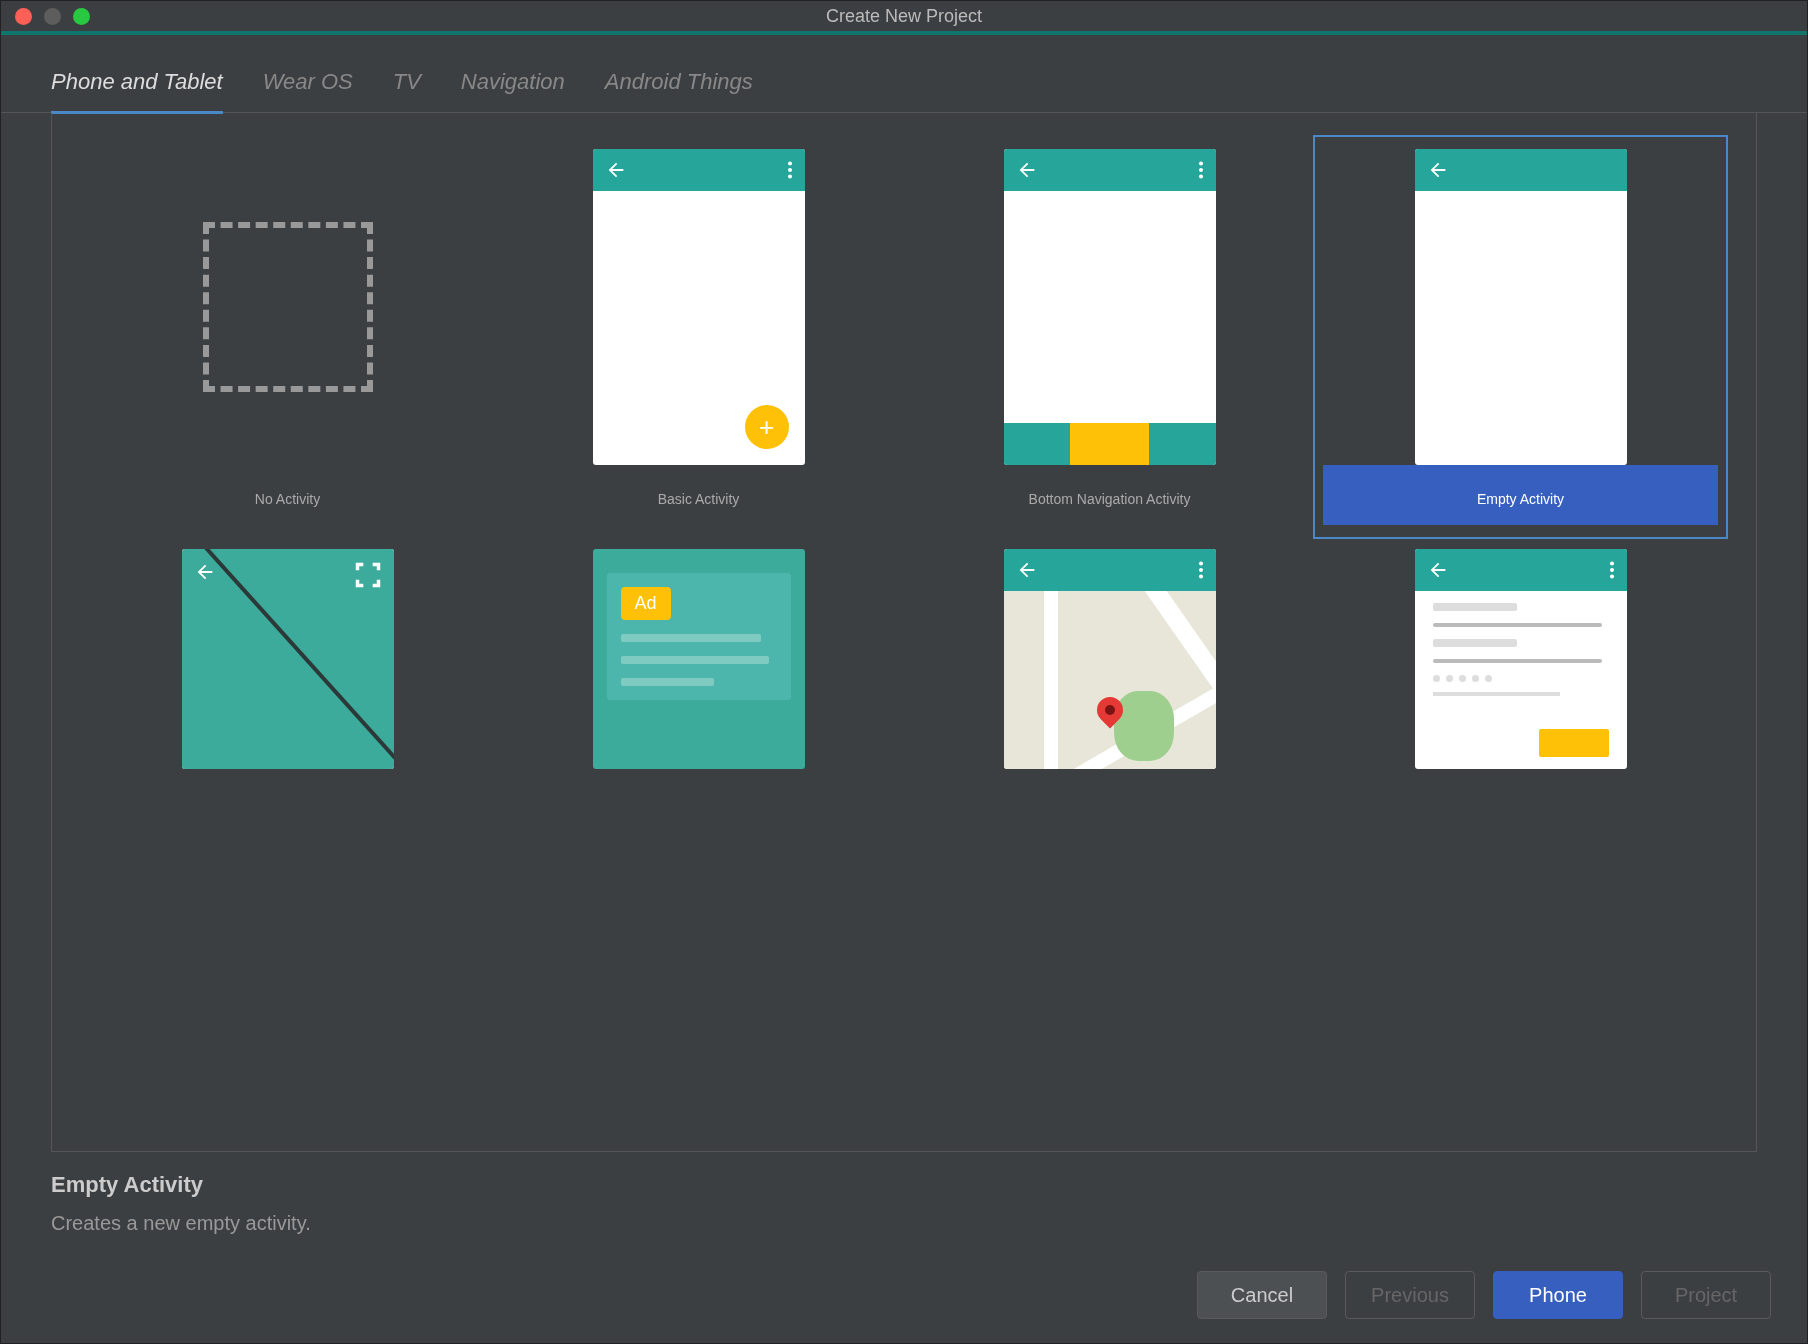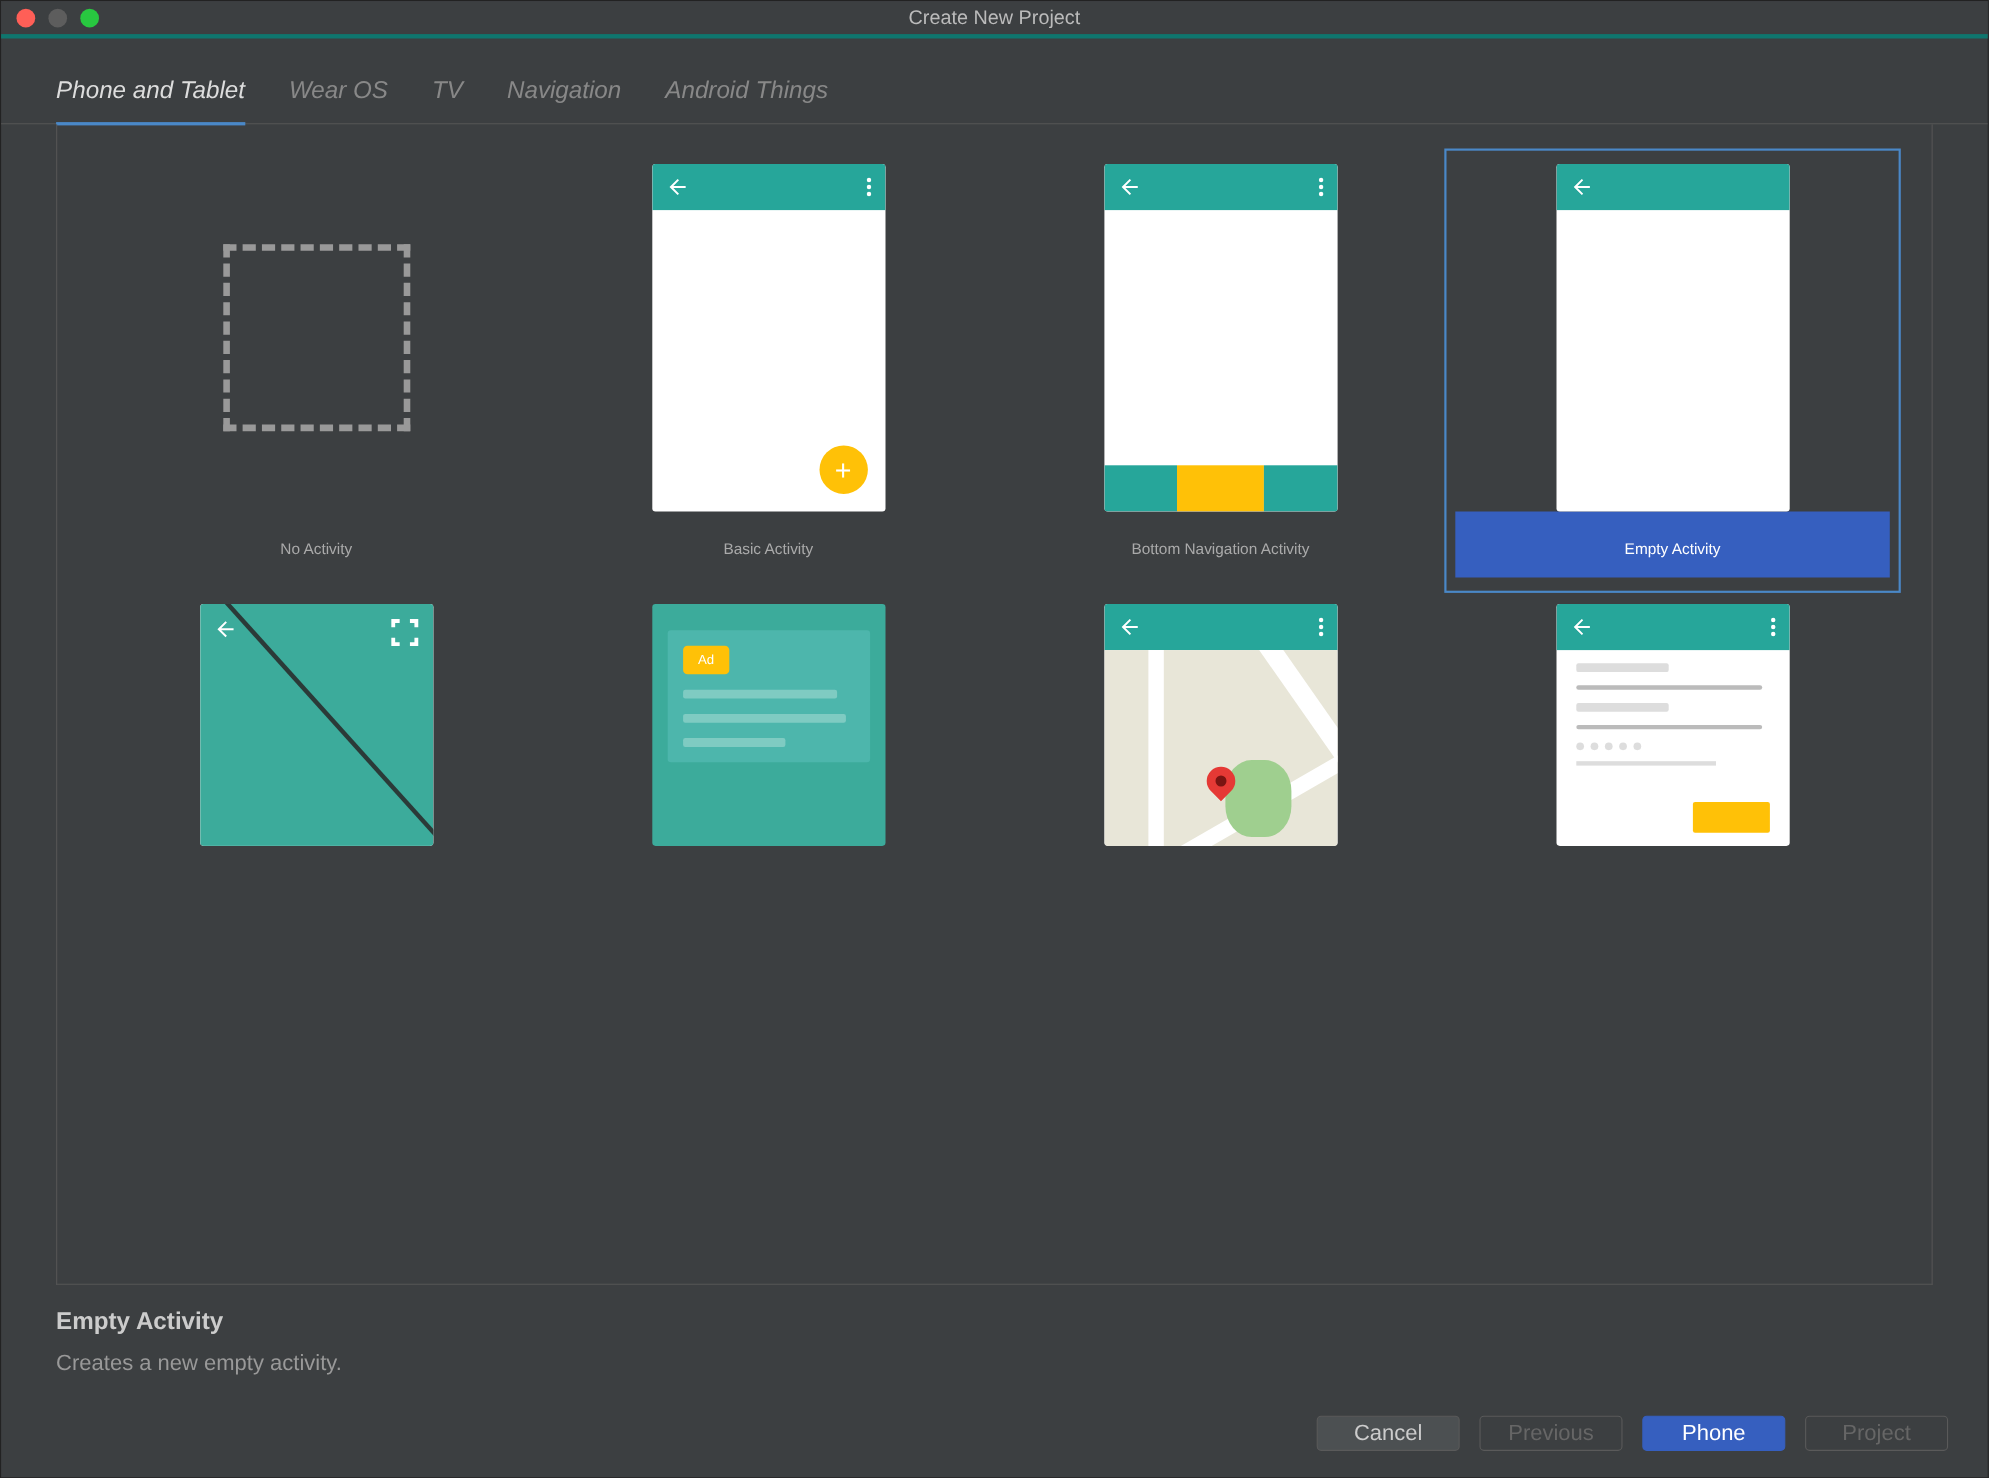--- a/index.html
+++ b/index.html
@@ -32,37 +32,37 @@
   .fab{ width:44px;height:44px;border-radius:50%;background:#ffc107;position:absolute;right:16px;bottom:16px;display:flex;align-items:center;justify-content:center;color:#fff;font-size:26px;}
   .bottomnav{position:absolute;bottom:0;left:0;right:0;height:42px;display:flex;}
   .bottomnav div{flex:1;background:#26a69a;}
   .bottomnav .mid{background:#ffc107;flex:1.2;}
   
   .thumb.row2{height:220px;}
   .full-teal{background:#3cab9b;width:100%;height:100%;position:relative;}
   .full-teal .diag{position:absolute;width:200%;height:4px;background:#2b3a38;transform:rotate(48deg);top:40%;left:-50%;}
   .corners{position:absolute;top:12px;right:12px;width:28px;height:28px;}
   .ad-card{background:#4db6ac; margin:24px 14px; padding:14px; border-radius:3px;}
-  .ad-badge{background:#ffc107;color:#fff;padding:6px 14px;border-radius:4px;font-size:12px;font-weight:500;display:inline-block;}
+  .ad-badge{background:#ffc107;color:#fff;padding:6px 14px;border-radius:4px;font-size:18px;font-weight:500;display:inline-block;}
   .ad-lines div{height:8px;background:#7fcbc2;margin-top:14px;border-radius:2px;}
   .map{background:#e8e6d8;width:100%;height:100%;position:relative;overflow:hidden;}
   .map .road{position:absolute;background:#fff;}
   .pin{width:26px;height:26px;background:#e53935;border-radius:50% 50% 50% 0;transform:rotate(-45deg);position:absolute;left:50%;top:48%;margin-left:-13px;}
   .pin::after{content:"";width:10px;height:10px;background:#7a1412;border-radius:50%;position:absolute;top:8px;left:8px;}
   .login-lines div{height:8px;background:#ddd;margin:12px 18px;border-radius:2px;}
   .login-btn{width:70px;height:28px;background:#ffc107;position:absolute;right:18px;bottom:12px;border-radius:2px;}
   .dots{display:flex;gap:6px;margin:10px 18px;}
   .dots span{width:7px;height:7px;border-radius:50%;background:#ddd;}
   
   .desc { padding:20px 50px 10px 50px; }
   .desc h3{ color:#ccc; font-size:22px; font-weight:600; margin-bottom:14px;}
   .desc p{ color:#999; font-size:20px;}
   
   .buttons { display:flex; justify-content:flex-end; gap:18px; padding:26px 36px 24px 36px;}
-  .btn { min-width:130px; height:32px; border:1px solid #5a5a5a; background:#4c5052; color:#ccc; font-size:20px; border-radius:4px; display:flex;align-items:center;justify-content:center; cursor:pointer;}
+  .btn { min-width:130px; height:48px; border:1px solid #5a5a5a; background:#4c5052; color:#ccc; font-size:20px; border-radius:4px; display:flex;align-items:center;justify-content:center; cursor:pointer;}
   .btn.primary{ background:#365fbf; border-color:#365fbf; color:#fff;}
   .btn.disabled{ color:#666; background:#3c3f41; cursor:default;}
 </style>
 </head>
 <body>
 
 <div class="window">
   <div class="titlebar">
     <div class="traffic">
       <span class="red"></span>

